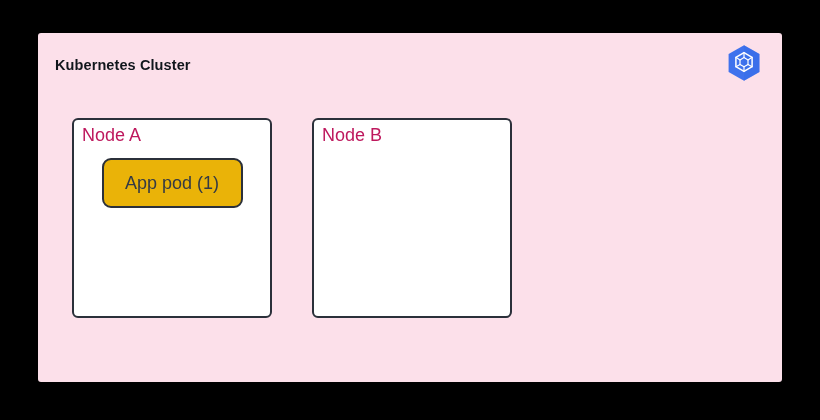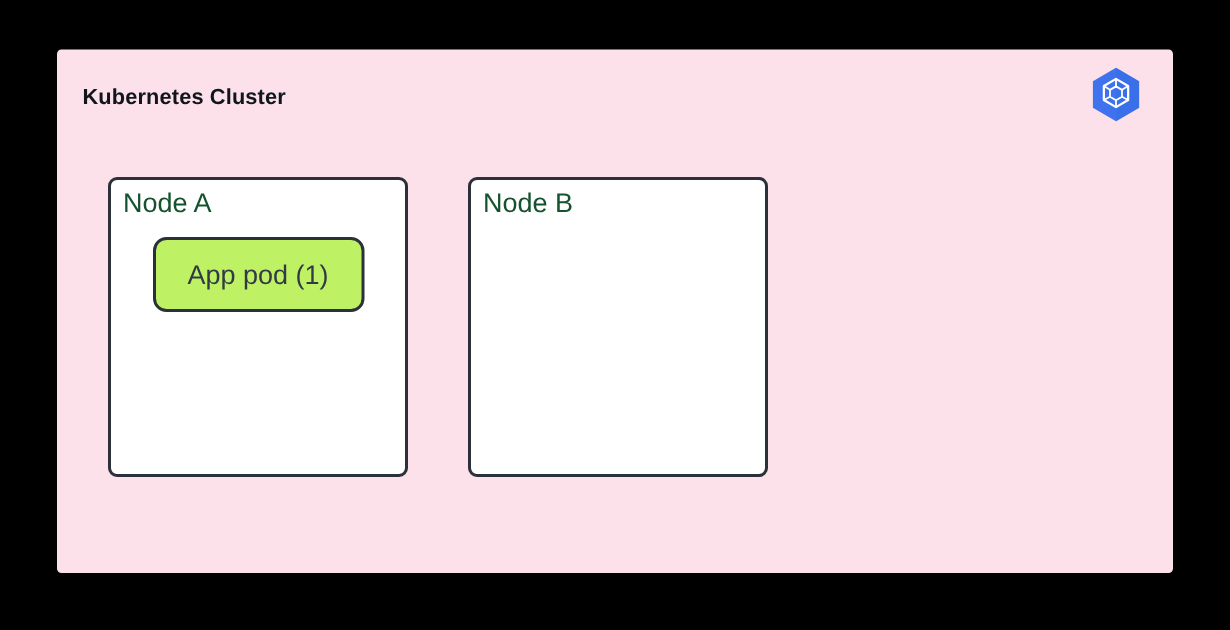--- a/index.html
+++ b/index.html
@@ -75,37 +75,37 @@
     border: 2px solid #2b303a;
     border-radius: 6px;
     box-sizing: border-box;
   }
 
   .node-label {
     position: absolute;
     left: 8px;
     top: 5px;
     font-size: 18px;
-    color: #14532d;
+    color: #be185d;
     white-space: nowrap;
   }
 
   .pods {
     position: absolute;
     left: 0;
     top: 38px;
     width: 100%;
     display: flex;
     justify-content: center;
   }
 
   .pod {
     width: 141px;
     height: 50px;
-    background: #bef264;
+    background: #eab308;
     border: 2px solid #2b303a;
     border-radius: 9px;
     box-sizing: border-box;
     display: flex;
     align-items: center;
     justify-content: center;
   }
 
   .pod-label {
     font-size: 18px;

